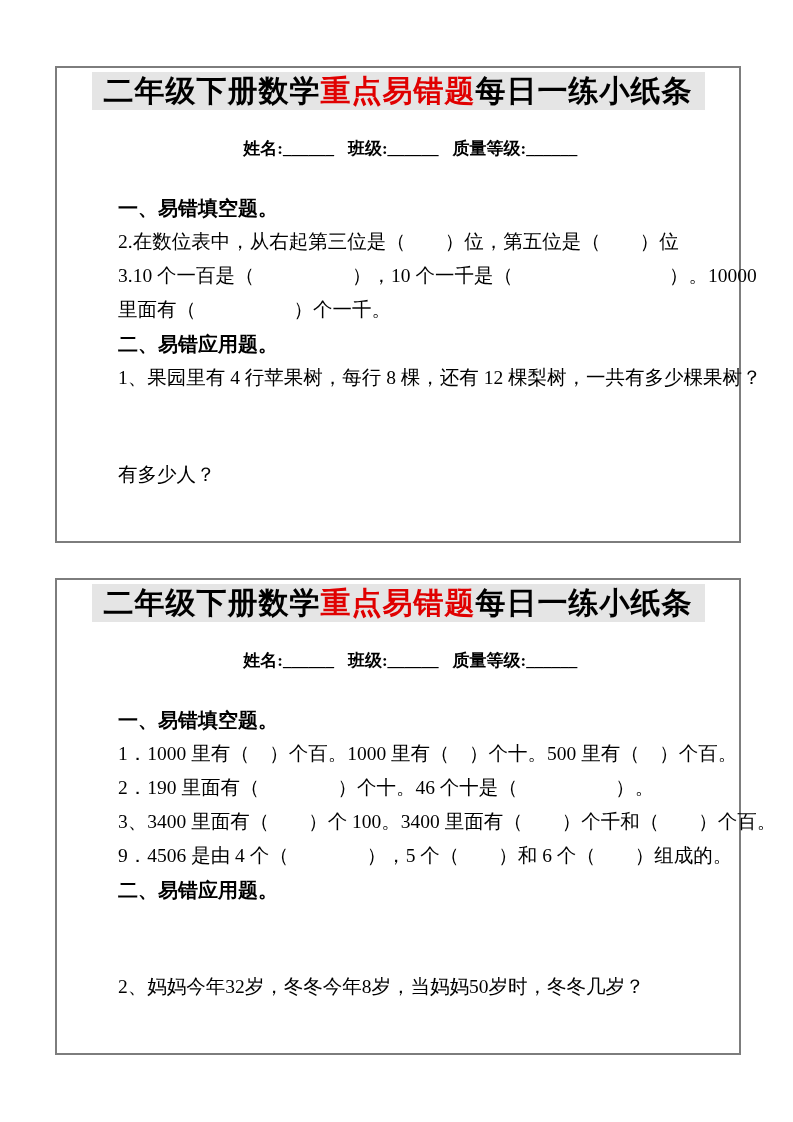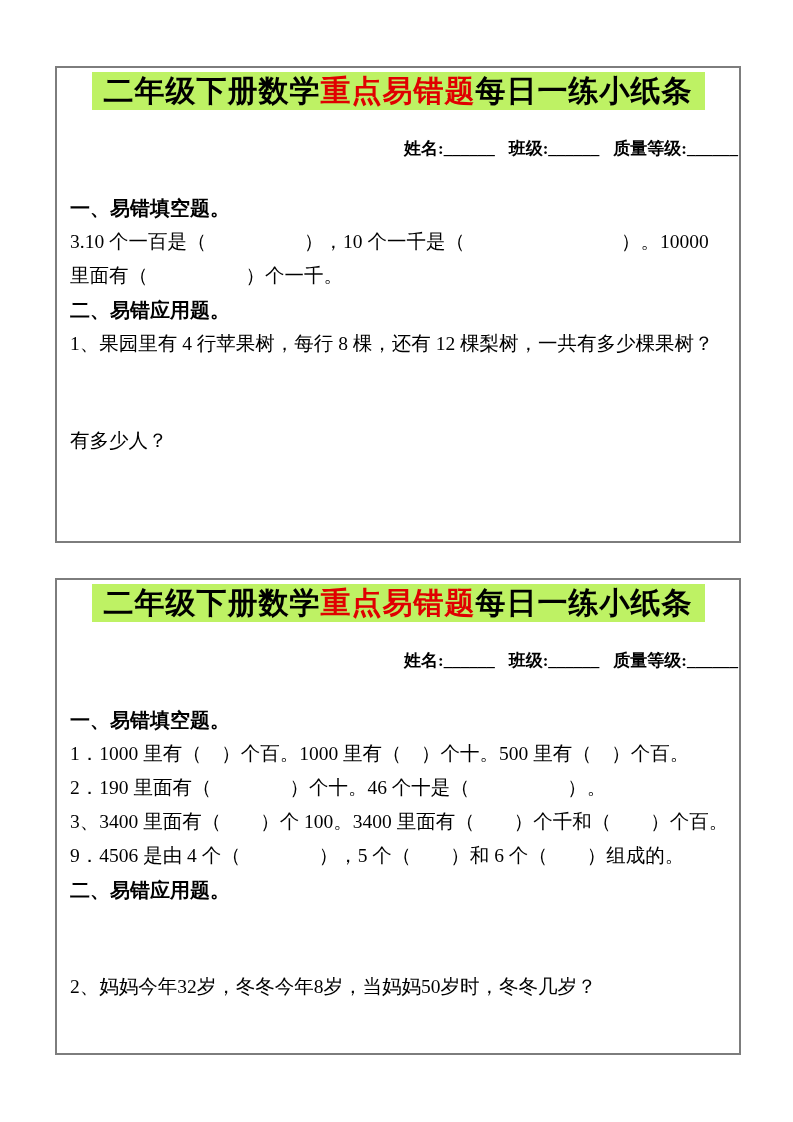--- a/index.html
+++ b/index.html
@@ -19,43 +19,43 @@
     height: 477px;
     border: 2px solid #7d7d7d;
     background: #ffffff;
   }
   .box-1 { top: 66px; }
   .box-2 { top: 578px; }
 
   .title-row { margin-top: 4px; text-align: center; }
   .title-highlight {
     display: inline-block;
-    background: #bef264;
+    background: #e5e5e5;
     font-size: 30px;
     font-weight: bold;
     line-height: 38px;
     padding: 0 12px;
     letter-spacing: 1px;
     white-space: nowrap;
   }
   .title-red { color: #e00000; }
 
   .info-row {
     margin-top: 3px;
-    text-align: right;
+    text-align: center;
     font-weight: bold;
     font-size: 17px;
     line-height: 24px;
     padding-right: 1px;
     white-space: pre;
   }
   .info-field { margin-left: 14px; }
   .info-field:first-child { margin-left: 0; }
 
-  .content { margin-top: 6px; padding: 0 4px 0 13px; }
+  .content { margin-top: 6px; padding: 0 4px 0 13px; margin-left: 48px; }
   .line {
     font-size: 19.5px;
     line-height: 34px;
     white-space: pre;
     overflow: visible;
   }
   .heading { font-weight: bold; font-size: 20px; }
   .answer-space { height: 63px; }
 </style>
 </head>
@@ -65,20 +65,21 @@
 
   <div class="worksheet-box box-1">
     <div class="title-row">
       <span class="title-highlight"><span>二年级下册数学</span><span class="title-red">重点易错题</span><span>每日一练小纸条</span></span>
     </div>
     <div class="info-row">
       <span class="info-field">姓名:______</span><span class="info-field">班级:______</span><span class="info-field">质量等级:______</span>
     </div>
     <div class="content">
       <div class="line heading">一、易错填空题。</div>
+      <div class="line">2.在数位表中，从右起第三位是（　　）位，第五位是（　　）位</div>
       <div class="line">3.10 个一百是（　　　　　），10 个一千是（　　　　　　　　）。10000</div>
       <div class="line">里面有（　　　　　）个一千。</div>
       <div class="line heading">二、易错应用题。</div>
       <div class="line">1、果园里有 4 行苹果树，每行 8 棵，还有 12 棵梨树，一共有多少棵果树？</div>
       <div class="answer-space"></div>
       <div class="line">有多少人？</div>
     </div>
   </div>
 
   <div class="worksheet-box box-2">

